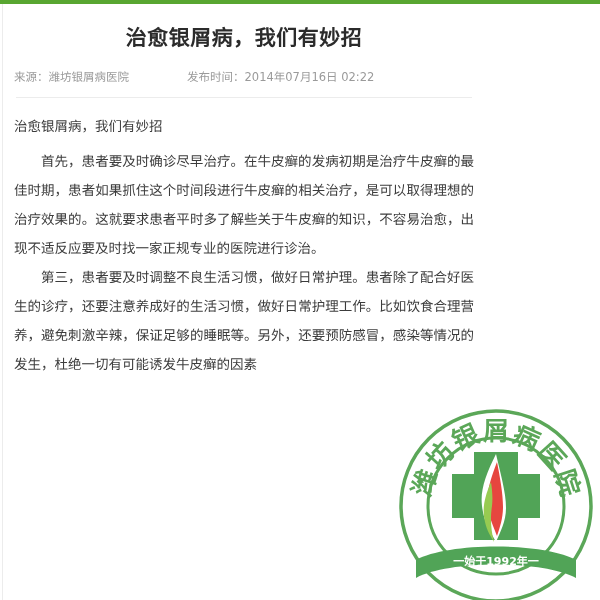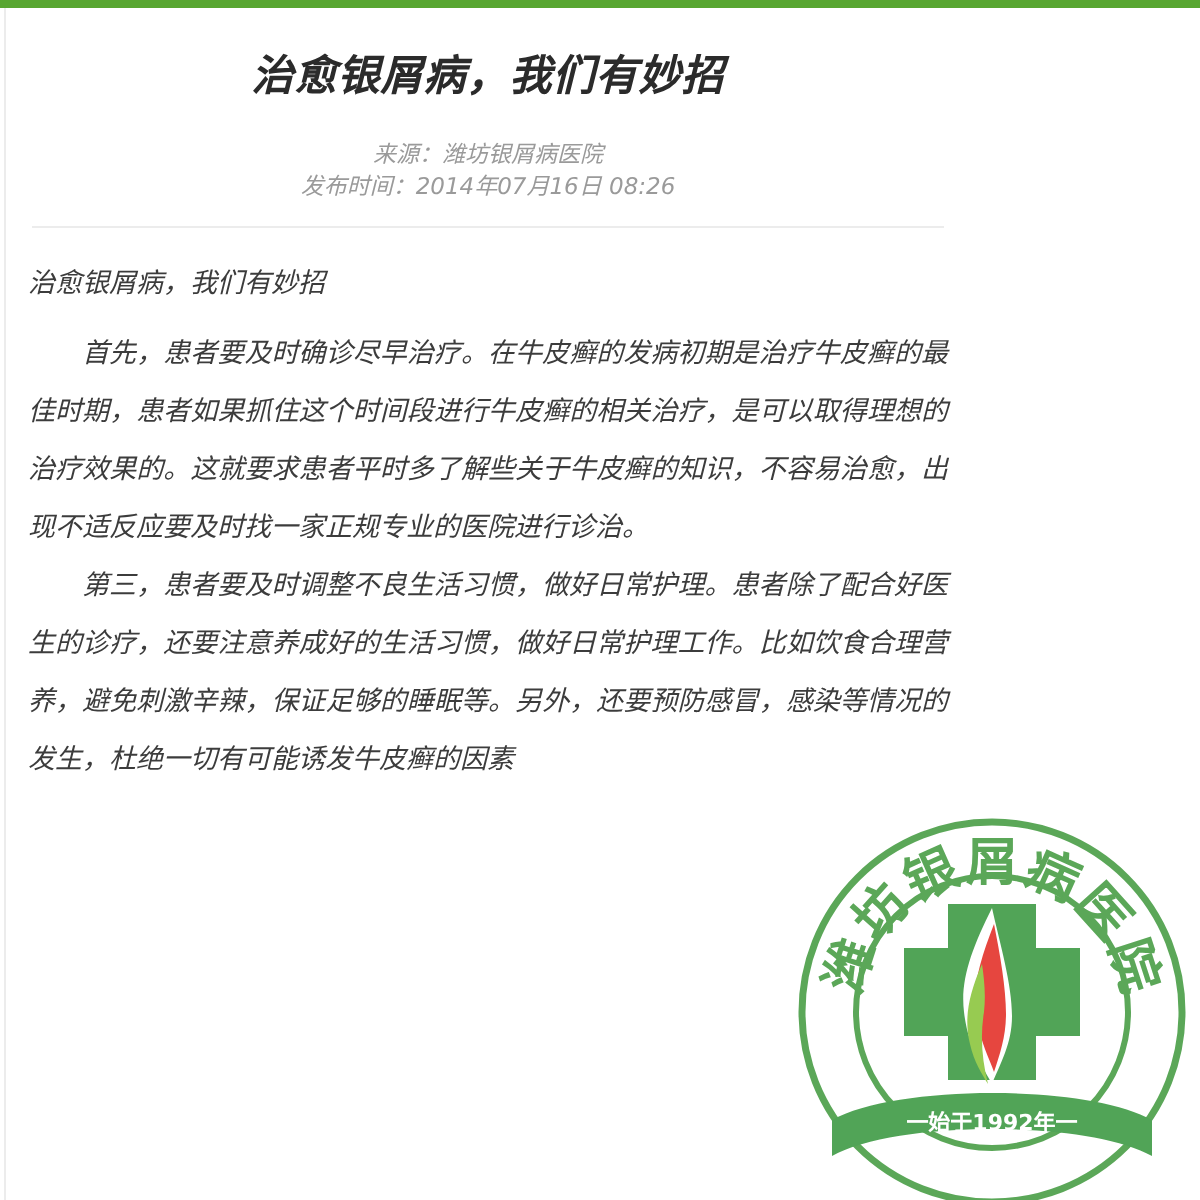--- a/index.html
+++ b/index.html
@@ -46,43 +46,42 @@
   }
 
   .content {
     position: absolute;
     top: 4px;
     left: 0;
     width: 488px;
     height: 596px;
     box-sizing: border-box;
     padding: 0 14px;
-    font-style: italic;
   }
 
   .article-title {
     margin: 0;
     padding-top: 20px;
     text-align: center;
     font-size: 21px;
     line-height: 28px;
     font-weight: bold;
     color: #2b2b2b;
     letter-spacing: 0.5px;
   }
 
   .meta {
     display: flex;
-    justify-content: center;
+    justify-content: flex-start;
     align-items: center;
+    gap: 58px;
     margin-top: 17px;
     font-size: 11.5px;
     color: #9a9a9a;
     line-height: 16px;
-    flex-direction: column;
   }
   .meta-item {
     white-space: nowrap;
   }
   .meta-value {
     color: #9a9a9a;
   }
 
   .divider {
     margin: 12px 2px 0 2px;
@@ -147,21 +146,21 @@
 
   <div class="top-bar"></div>
   <div class="left-rule"></div>
 
   <div class="content">
 
     <h1 class="article-title">治愈银屑病，我们有妙招</h1>
 
     <div class="meta">
       <span class="meta-item"><span>来源：</span><span class="meta-value">潍坊银屑病医院</span></span>
-      <span class="meta-item"><span>发布时间：</span><span class="meta-value">2014年07月16日 08:26</span></span>
+      <span class="meta-item"><span>发布时间：</span><span class="meta-value">2014年07月16日 02:22</span></span>
     </div>
 
     <div class="divider"></div>
 
     <div class="body-copy">
 
       <p class="lead-line">治愈银屑病，我们有妙招</p>
 
       <p class="para">首先，患者要及时确诊尽早治疗。在牛皮癣的发病初期是治疗牛皮癣的最佳时期，患者如果抓住这个时间段进行牛皮癣的相关治疗，是可以取得理想的治疗效果的。这就要求患者平时多了解些关于牛皮癣的知识，不容易治愈，出现不适反应要及时找一家正规专业的医院进行诊治。</p>
       <p class="para">第三，患者要及时调整不良生活习惯，做好日常护理。患者除了配合好医生的诊疗，还要注意养成好的生活习惯，做好日常护理工作。比如饮食合理营养，避免刺激辛辣，保证足够的睡眠等。另外，还要预防感冒，感染等情况的发生，杜绝一切有可能诱发牛皮癣的因素</p>

